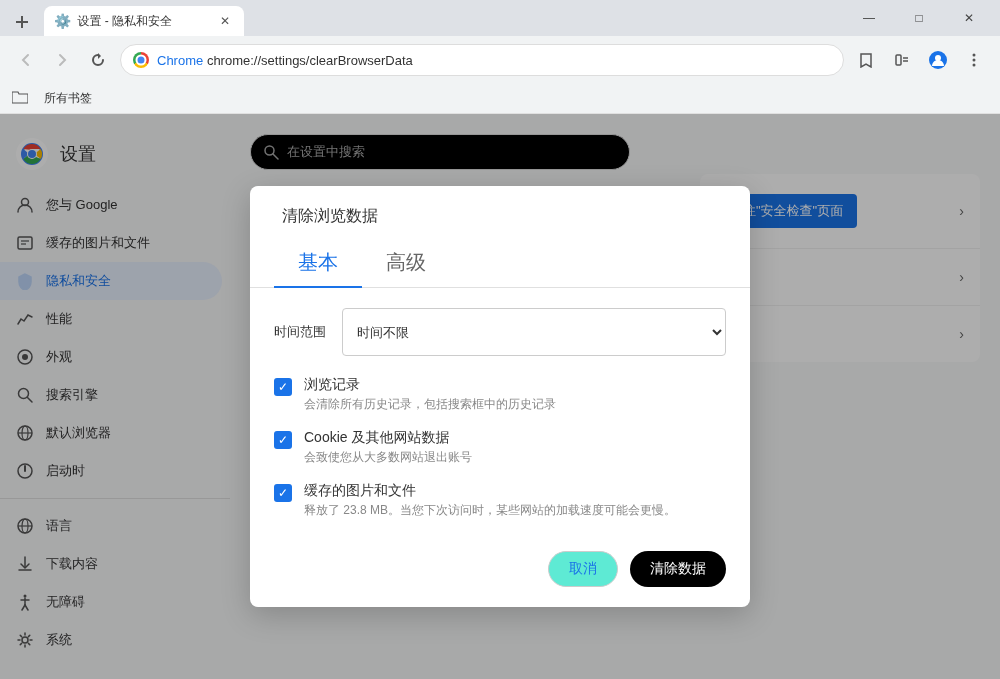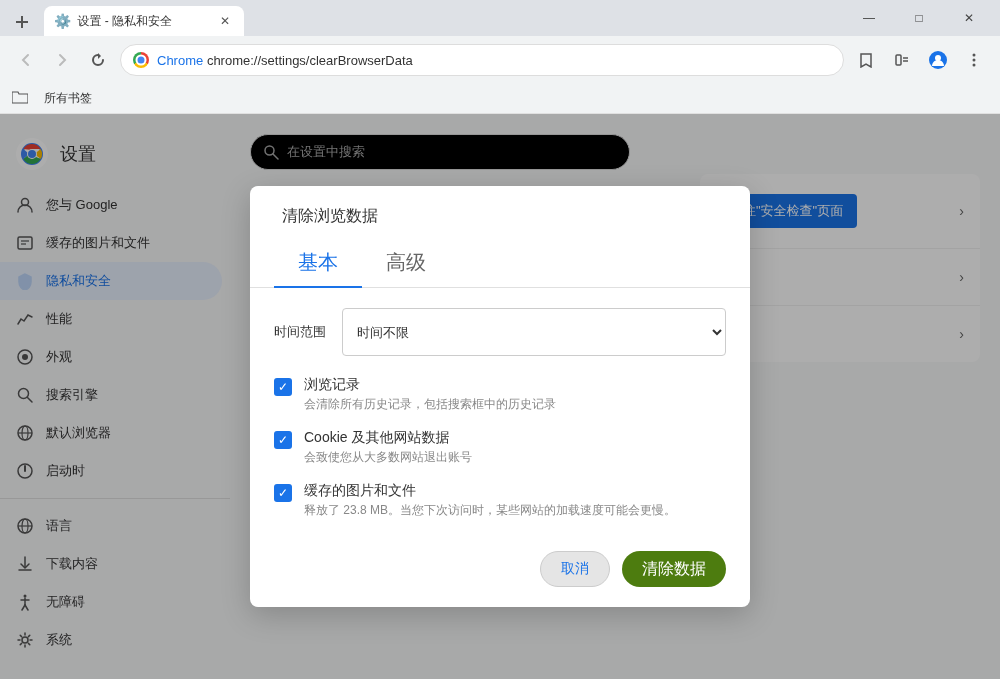--- a/index.html
+++ b/index.html
@@ -310,33 +310,33 @@
       display: flex;
       justify-content: flex-end;
       gap: 12px;
       padding: 12px 24px 20px;
     }
     .btn-cancel {
       height: 36px;
       padding: 0 20px;
       border: 1px solid #ccc;
       border-radius: 18px;
-      background: #e5e5e5;
+      background: #5eead4;
       color: #1a73e8;
       font-size: 14px;
       cursor: pointer;
     }
     .btn-clear {
       height: 36px;
       padding: 0 20px;
       border: none;
       border-radius: 18px;
-      background: #4d7c0f;
+      background: #000000;
       color: #fff;
-      font-size: 16px;
+      font-size: 14px;
       cursor: pointer;
     }
   </style>
 </head>
 <body>
 
 <div class="title-bar">
   <div class="tab-bar">
     <button class="tab-new-btn" style="order:-1; width:28px; height:28px; margin-right:4px;">
       <svg width="16" height="16" viewBox="0 0 16 16">

